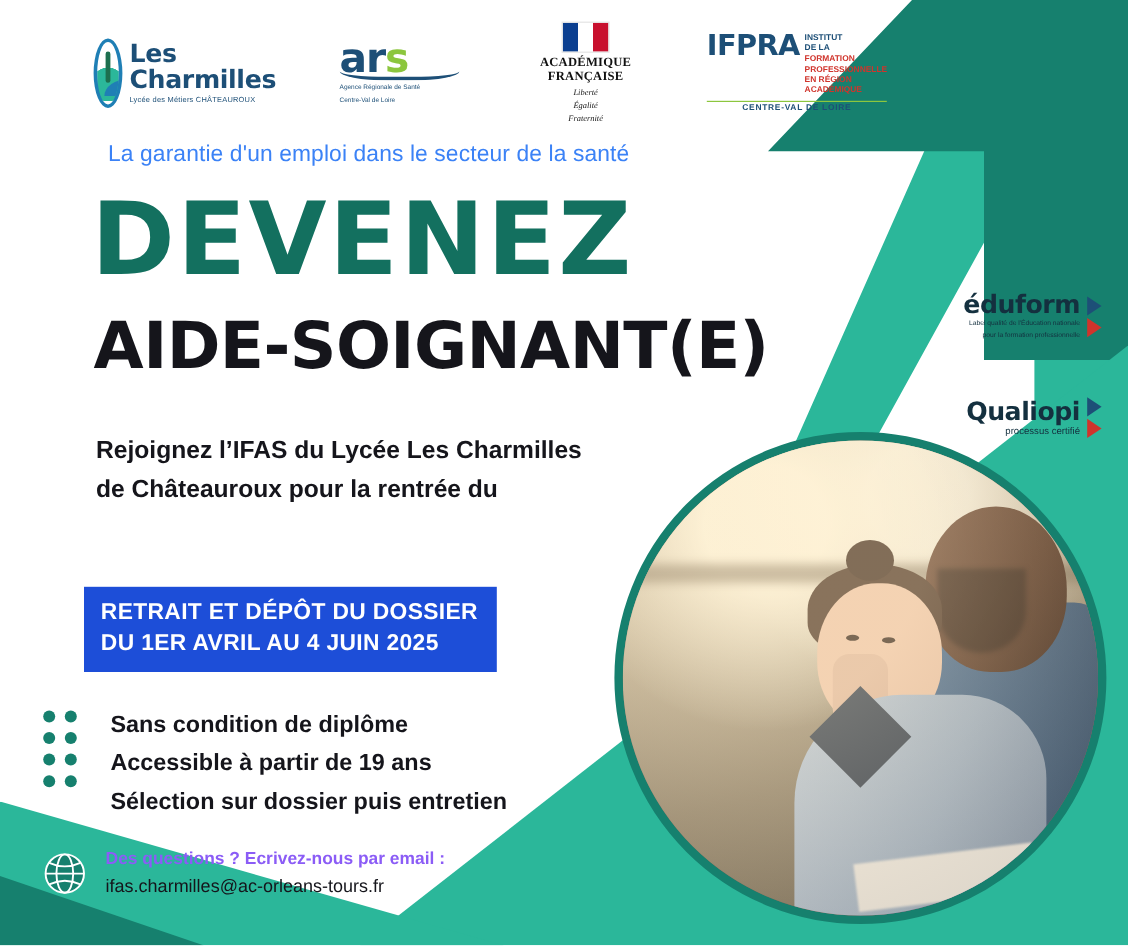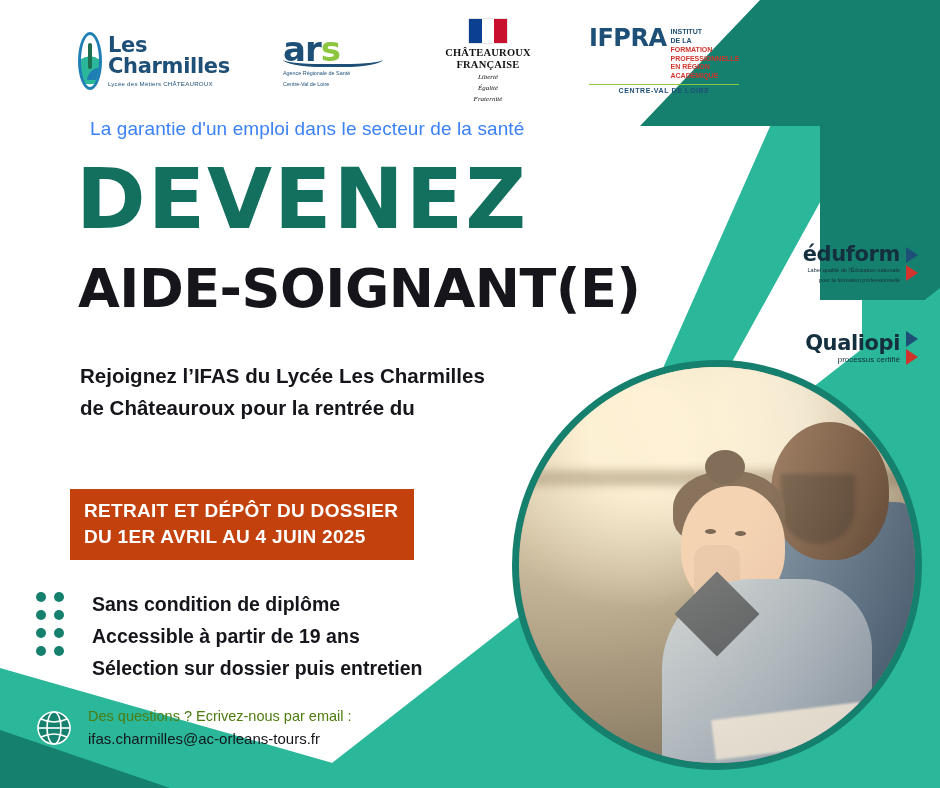--- a/index.html
+++ b/index.html
@@ -272,21 +272,21 @@
     width: 520px;
     font-size: 20.5px;
     font-weight: bold;
     color: #15151b;
     line-height: 1.55;
   }
 
   .badge-dates {
     position: absolute;
     left: 70px; top: 489px;
-    background: #c2410c;
+    background: #1d4ed8;
     color: #ffffff;
     padding: 9px 16px 11px 14px;
     font-size: 19px;
     font-weight: bold;
     line-height: 1.35;
     letter-spacing: 0.3px;
   }
 
   .dots {
     position: absolute;
@@ -311,22 +311,22 @@
     line-height: 1.65;
   }
 
   .contact {
     position: absolute;
     left: 88px; top: 708px;
     width: 420px;
   }
   .contact-line1 {
     font-size: 14.5px;
-    font-weight: normal;
-    color: #4d7c0f;
+    font-weight: bold;
+    color: #8b5cf6;
   }
   .contact-line2 {
     font-size: 15px;
     color: #15151b;
     margin-top: 6px;
   }
   .globe {
     position: absolute;
     left: 36px; top: 710px;
     width: 36px; height: 36px;
@@ -471,21 +471,21 @@
 
     <div class="logo logo-ars">
       <div class="ars-word"><span>a</span><span>r</span><span class="s">s</span></div>
       <div class="ars-swoosh"></div>
       <div class="ars-sub">Agence Régionale de Santé</div>
       <div class="ars-sub">Centre-Val de Loire</div>
     </div>
 
     <div class="logo logo-rf">
       <div class="rf-flag"></div>
-      <div class="rf-title">CHÂTEAUROUX</div>
+      <div class="rf-title">ACADÉMIQUE</div>
       <div class="rf-title">FRANÇAISE</div>
       <div class="rf-motto">Liberté</div>
       <div class="rf-motto">Égalité</div>
       <div class="rf-motto">Fraternité</div>
     </div>
 
     <div class="logo logo-ifpra">
       <div class="ifpra-top">
         <div class="ifpra-acro">IFPRA</div>
         <div class="ifpra-lines">

